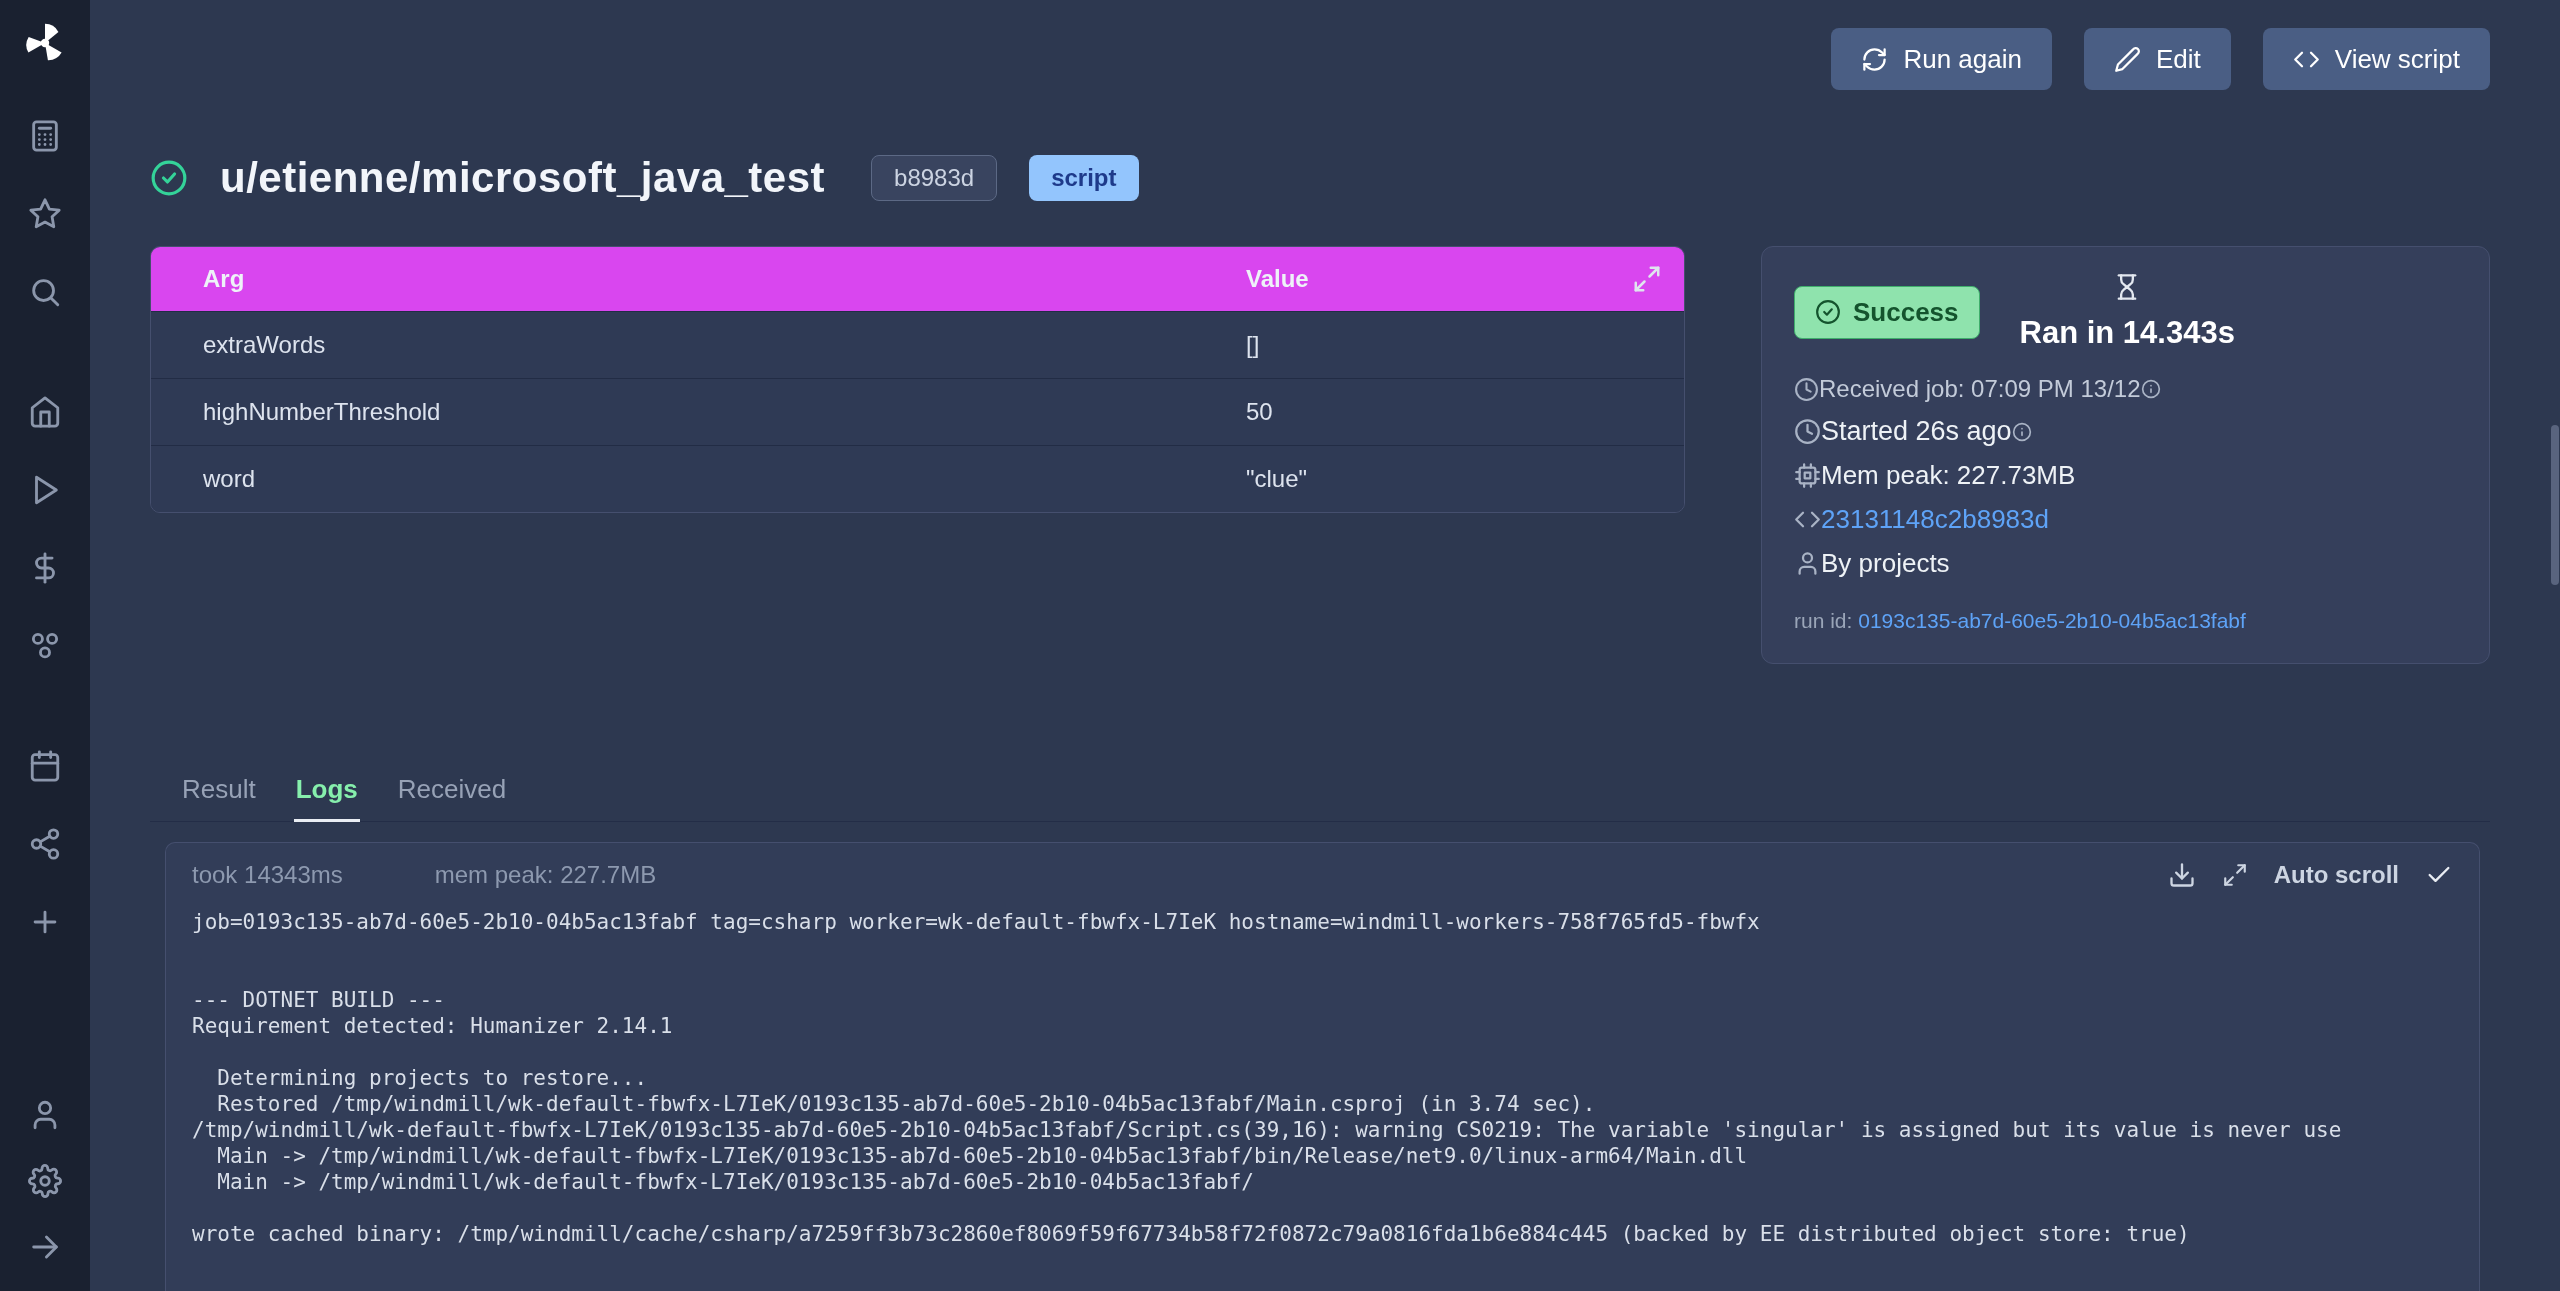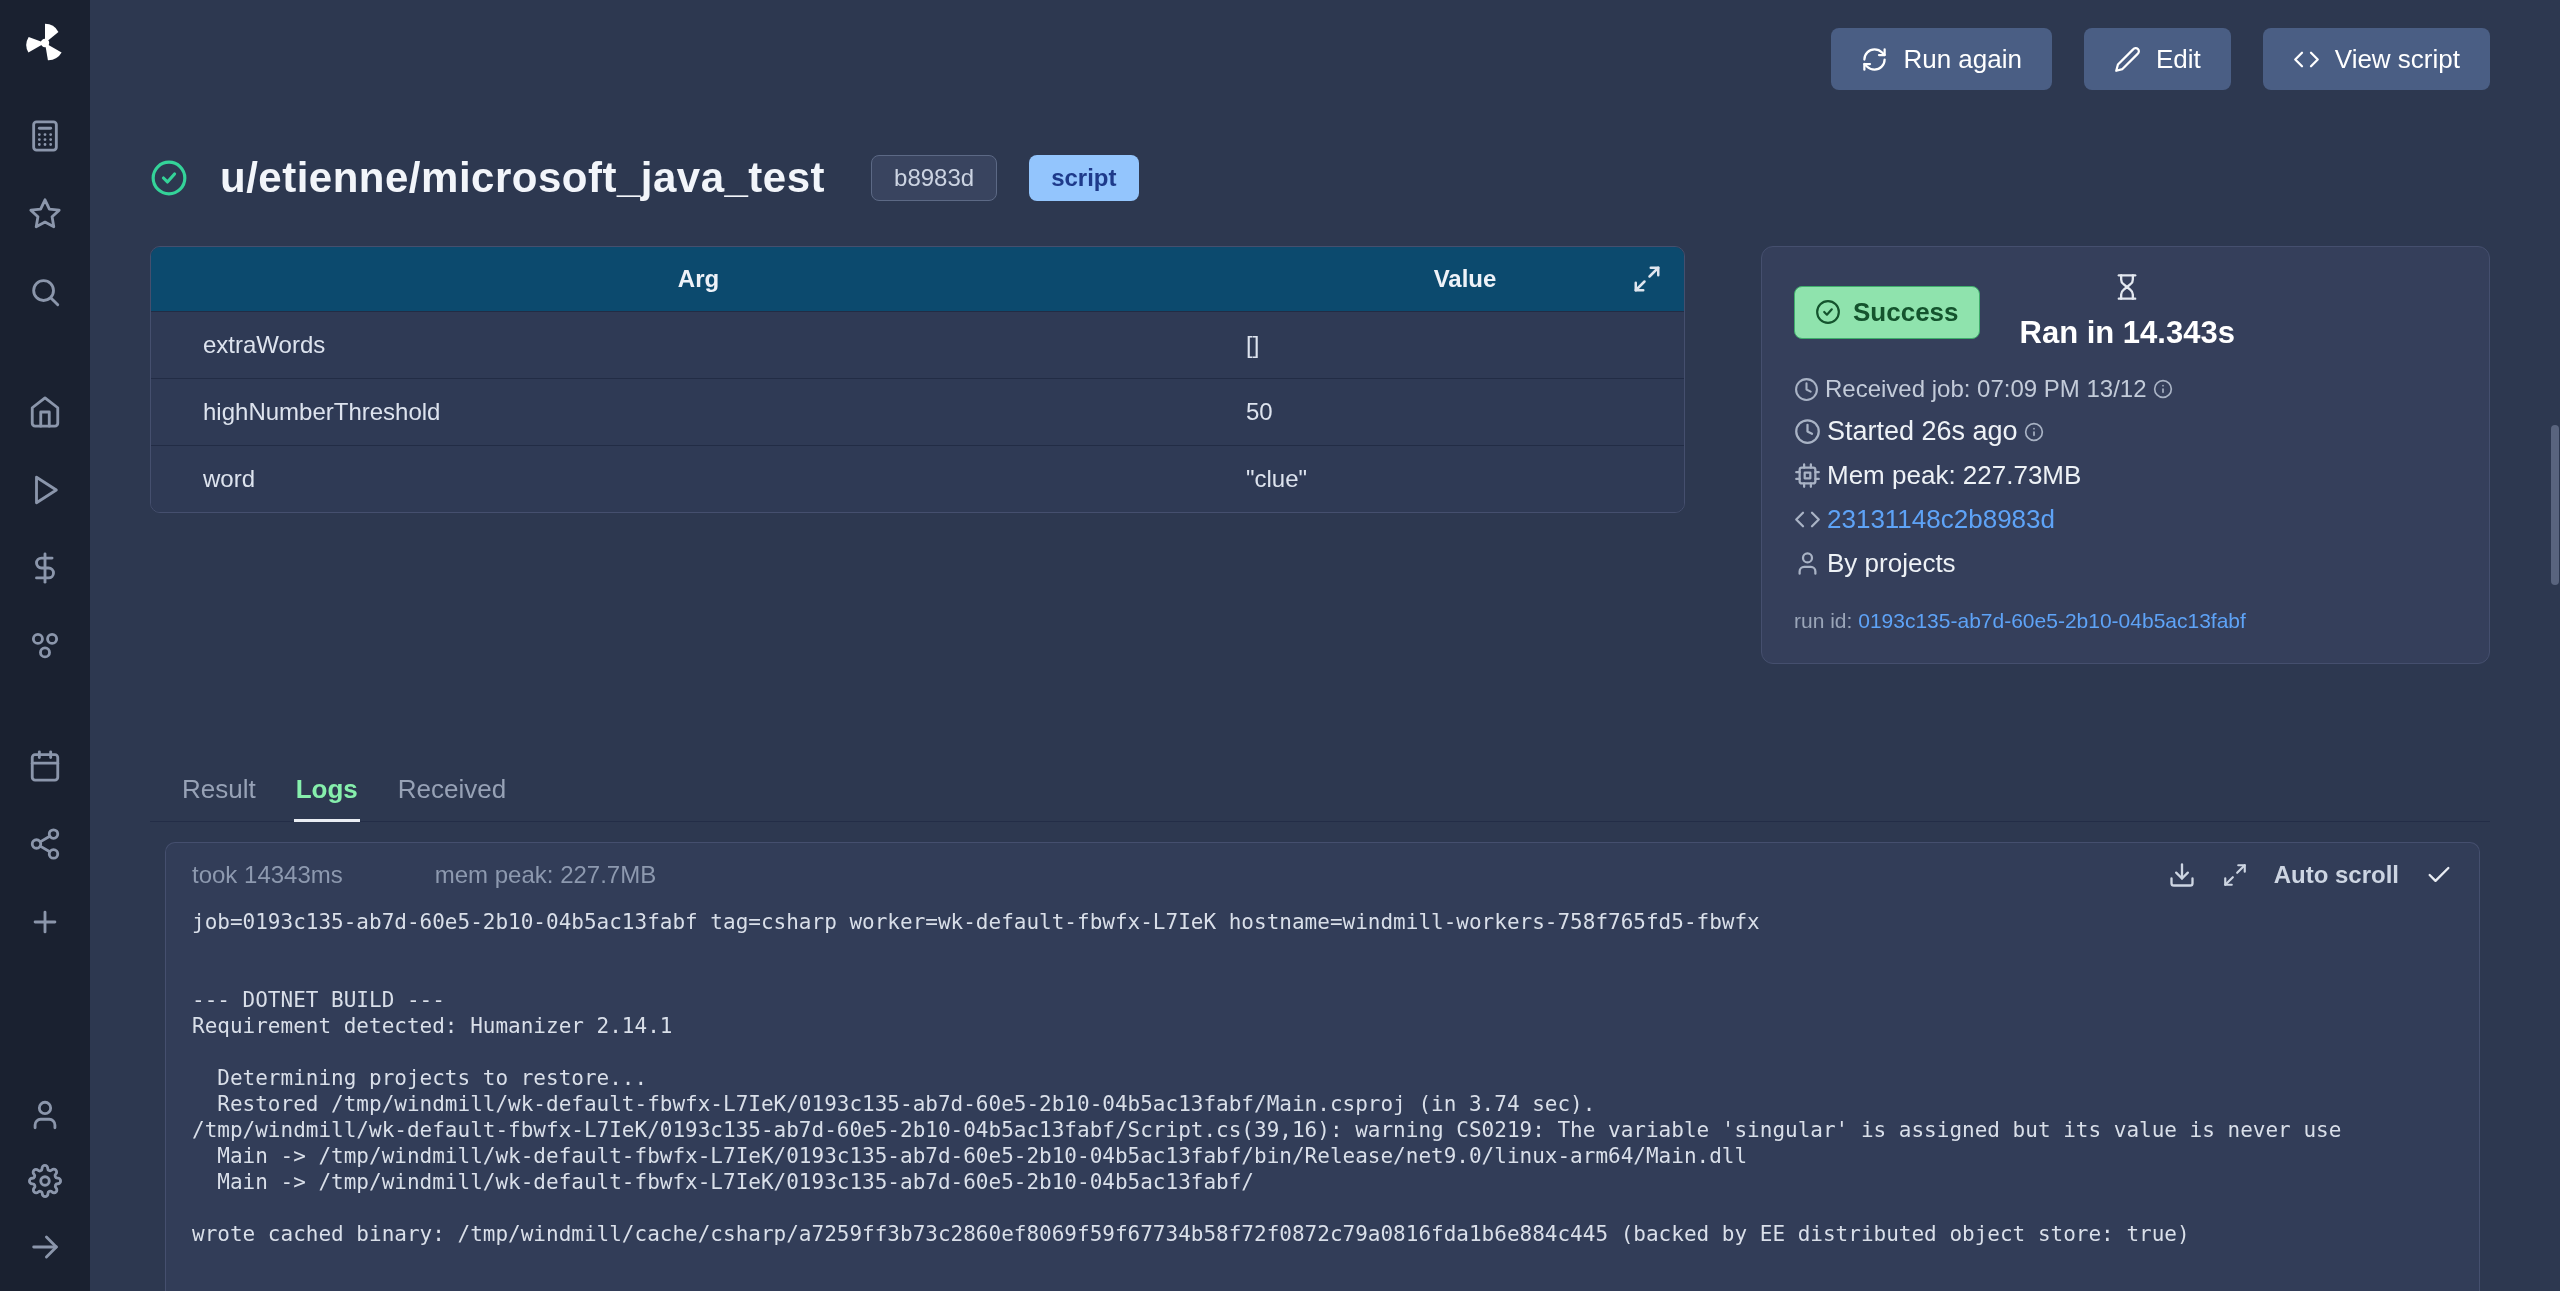--- a/index.html
+++ b/index.html
@@ -50,22 +50,22 @@
     font-size:24px; font-weight:700; color:#1e3a8a; background:#93c5fd;
     border-radius:8px; padding:9px 22px;
   }
 
   .content-row { display:flex; gap:76px; margin-top:44px; align-items:flex-start; }
 
   
   .args-table { width:1535px; flex:0 0 auto; border:1px solid #454f6e; border-radius:10px; overflow:hidden; }
   .args-header {
     display:grid; grid-template-columns:1043px 1fr; align-items:center;
-    height:64px; background:#0c4a6e; position:relative;
-    font-weight:700; font-size:24px; color:#eef2f8;text-align:center;
+    height:64px; background:#d946ef; position:relative;
+    font-weight:700; font-size:24px; color:#eef2f8;
   }
   .cellL { padding-left:52px; }
   .expand-btn {
     position:absolute; right:22px; top:50%; transform:translateY(-50%);
     width:30px; height:30px; color:#dfe5ee; cursor:pointer;
   }
   .args-row {
     display:grid; grid-template-columns:1043px 1fr; align-items:center;
     height:67px; background:#2f3a55; border-top:1px solid #222c45;
     font-size:24px; color:#dde3ee;
@@ -76,21 +76,21 @@
     flex:1; background:#353f5b; border:1px solid #454f6e; border-radius:12px;
     padding:26px 32px 30px;
   }
   .status-top { display:flex; align-items:center; gap:40px; margin-bottom:24px; }
   .success-badge {
     display:flex; align-items:center; gap:12px;
     background:#8fe3ad; color:#14532d; font-weight:700; font-size:26px;
     border:1px solid #3fae6c; border-radius:8px; padding:10px 20px; cursor:pointer;
   }
   .duration { display:flex; align-items:center; gap:14px; font-size:31px; font-weight:600; color:#ffffff;flex-direction:column; }
-  .status-row { display:flex; align-items:center; gap:6px; margin:13px 0; font-size:24px; color:#c3cbd9; }
+  .status-row { display:flex; align-items:center; gap:0; margin:13px 0; font-size:24px; color:#c3cbd9; }
   .status-row.strong { font-size:27px; color:#eef2f6; }
   .ic-dim { color:#a9b3c5; flex:0 0 auto; }
   .link { color:#5ea3f7; cursor:pointer; text-decoration:none; }
   .runid-row { margin-top:30px; font-size:21px; color:#9aa5b8; }
   .runid-row .link { font-size:21px; }
 
   
   .tabs { display:flex; gap:36px; margin-top:102px; padding-left:30px; border-bottom:1px solid #232d47; }
   .tab { font-size:26px; color:#97a2b6; padding:8px 2px 16px; cursor:pointer; position:relative; }
   .tab.active { color:#86efac; font-weight:700; }

